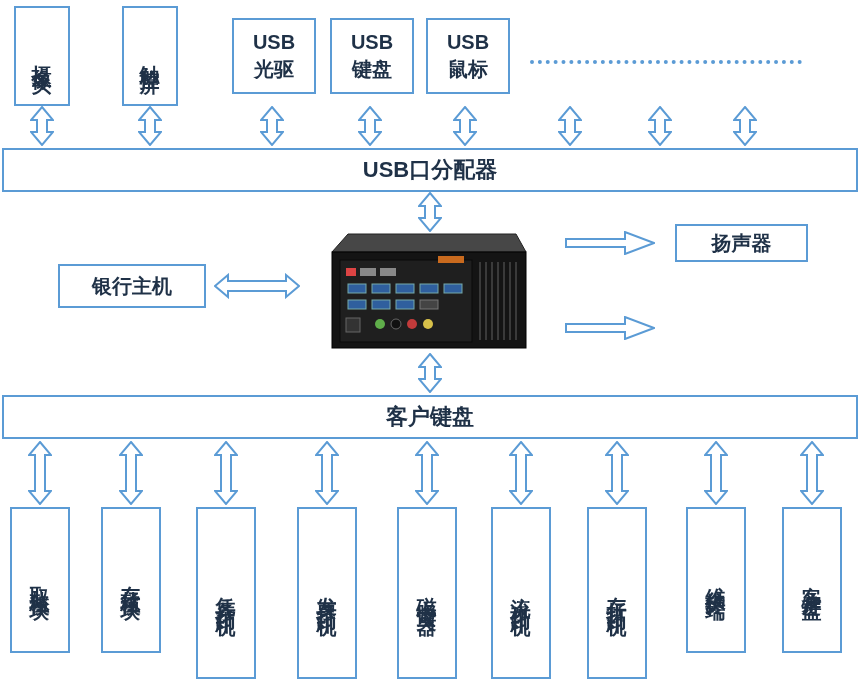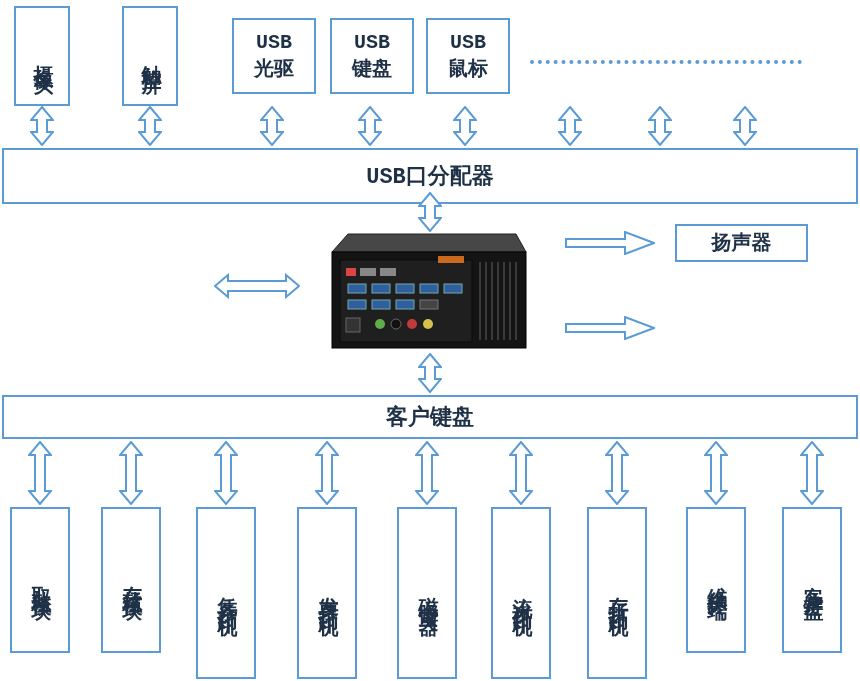--- a/index.html
+++ b/index.html
@@ -1,18 +1,18 @@
 <!DOCTYPE html>
 <html><head>
 <meta charset="utf-8">
 <style>
   html,body{margin:0;padding:0;background:#ffffff;}
   .canvas{
     position:relative;width:860px;height:681px;background:#fff;overflow:hidden;
-    font-family:Liberation Mono, monospace;color:#1f3147;
+    font-family:Liberation Sans, sans-serif;color:#1f3147;
   }
   .box{
     position:absolute;border:2px solid #5b9bd5;background:#fff;
     display:flex;align-items:center;justify-content:center;box-sizing:border-box;
   }
   .vtext{
     writing-mode:vertical-rl;text-orientation:upright;
     font-size:20px;font-weight:600;letter-spacing:5px;line-height:1.1;
   }
   .htext{
@@ -75,21 +75,21 @@
   <svg class="arrow" style="left:558px;top:106px" width="24" height="40">
       <path d="M12,1 L23,14 L17,14 L17,26 L23,26 L12,39 L1,26 L7,26 L7,14 L1,14 Z"></path>
     </svg>
   <svg class="arrow" style="left:648px;top:106px" width="24" height="40">
       <path d="M12,1 L23,14 L17,14 L17,26 L23,26 L12,39 L1,26 L7,26 L7,14 L1,14 Z"></path>
     </svg>
   <svg class="arrow" style="left:733px;top:106px" width="24" height="40">
       <path d="M12,1 L23,14 L17,14 L17,26 L23,26 L12,39 L1,26 L7,26 L7,14 L1,14 Z"></path>
     </svg>
 
-  <div class="bar" style="left:2px;top:148px;width:856px;height:56px">
+  <div class="bar" style="left:2px;top:148px;width:856px;height:44px">
     <span>USB口分配器</span>
   </div>
 
   <svg class="arrow" style="left:418px;top:192px" width="24" height="40">
       <path d="M12,1 L23,14 L17,14 L17,26 L23,26 L12,39 L1,26 L7,26 L7,14 L1,14 Z"></path>
     </svg>
 
   <svg class="computer" width="210" height="122" viewBox="0 0 210 122">
     <polygon points="28,4 196,4 206,22 12,22" fill="#474747" stroke="#222" stroke-width="1"></polygon>
     <rect x="12" y="22" width="194" height="96" fill="#141414" stroke="#000" stroke-width="1"></rect>
@@ -116,20 +116,23 @@
       <line x1="160" y1="32" x2="160" y2="110"></line>
       <line x1="166" y1="32" x2="166" y2="110"></line>
       <line x1="172" y1="32" x2="172" y2="110"></line>
       <line x1="178" y1="32" x2="178" y2="110"></line>
       <line x1="184" y1="32" x2="184" y2="110"></line>
       <line x1="190" y1="32" x2="190" y2="110"></line>
       <line x1="196" y1="32" x2="196" y2="110"></line>
     </g>
   </svg>
 
+  <div class="box" style="left:58px;top:264px;width:148px;height:44px">
+    <span class="htext">银行主机</span>
+  </div>
   <svg class="arrow" style="left:214px;top:273px" width="86" height="26">
       <path d="M1,13 L14,2 L14,8 L72,8 L72,2 L85,13 L72,24 L72,18 L14,18 L14,24 Z"></path>
     </svg>
 
   <svg class="arrow" style="left:565px;top:231px" width="90" height="24">
       <path d="M1,8 L60,8 L60,1 L89,12 L60,23 L60,16 L1,16 Z"></path>
     </svg>
   <div class="box" style="left:675px;top:224px;width:133px;height:38px">
     <span class="htext">扬声器</span>
   </div>

